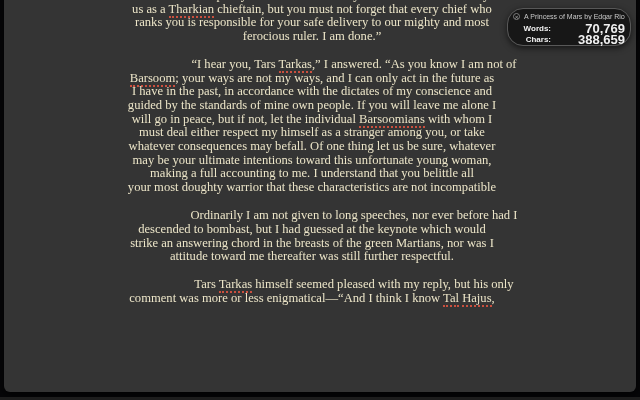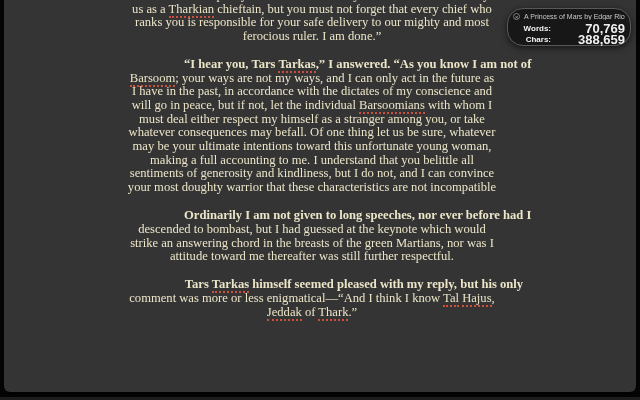--- a/index.html
+++ b/index.html
@@ -19,21 +19,21 @@
     background:#1d1d1d;
   }
   .document-text{
     position:absolute;left:96px;top:1px;width:424px;
     color:#ece5c8;
     font-size:12.6px;line-height:13.65px;
     cursor:text;
   }
   .paragraph{margin:0 0 14.5px 0;}
   .line{white-space:nowrap;text-align:center;}
-  .line.indent{padding-left:84px;font-weight:bold;}
+  .line.indent{padding-left:84px;}
   .misspelled{
     border-bottom:2px dotted #c9503f;
   }
   .hud{
     position:absolute;left:507px;top:8px;width:124px;height:38px;
     background:rgba(22,22,22,0.93);
     border:1px solid #585858;
     border-radius:16px;
     box-shadow:0 2px 6px rgba(0,0,0,0.6);
     font-family:"Liberation Sans", sans-serif;
@@ -73,38 +73,37 @@
       <div class="paragraph">
         <div class="line">accorded the respect your acts have earned you. You will be treated by</div>
         <div class="line">us as a <span class="misspelled">Tharkian</span> chieftain, but you must not forget that every chief who</div>
         <div class="line">ranks you is responsible for your safe delivery to our mighty and most</div>
         <div class="line">ferocious ruler. I am done.”</div>
       </div>
       <div class="paragraph">
         <div class="line indent">“I hear you, Tars <span class="misspelled">Tarkas</span>,” I answered. “As you know I am not of</div>
         <div class="line"><span class="misspelled">Barsoom</span>; your ways are not my ways, and I can only act in the future as</div>
         <div class="line">I have in the past, in accordance with the dictates of my conscience and</div>
+        <div class="line">guided by the standards of mine own people. If you will leave me alone I</div>
         <div class="line">will go in peace, but if not, let the individual <span class="misspelled">Barsoomians</span> with whom I</div>
         <div class="line">must deal either respect my himself as a stranger among you, or take</div>
         <div class="line">whatever consequences may befall. Of one thing let us be sure, whatever</div>
         <div class="line">may be your ultimate intentions toward this unfortunate young woman,</div>
         <div class="line">making a full accounting to me. I understand that you belittle all</div>
-        <div class="line">sentiments of generosity and kindliness, but I do not, and I can convince</div>
         <div class="line">your most doughty warrior that these characteristics are not incompatible</div>
       </div>
       <div class="paragraph">
         <div class="line indent">Ordinarily I am not given to long speeches, nor ever before had I</div>
         <div class="line">descended to bombast, but I had guessed at the keynote which would</div>
         <div class="line">strike an answering chord in the breasts of the green Martians, nor was I</div>
         <div class="line">attitude toward me thereafter was still further respectful.</div>
       </div>
       <div class="paragraph">
         <div class="line indent">Tars <span class="misspelled">Tarkas</span> himself seemed pleased with my reply, but his only</div>
         <div class="line">comment was more or less enigmatical—“And I think I know <span class="misspelled">Tal</span> <span class="misspelled">Hajus</span>,</div>
-        <div class="line"><span class="misspelled">Jeddak</span> of <span class="misspelled">Thark</span>.”</div>
       </div>
     </div>
 </div>
 
 <div class="hud">
   <div class="hud-title-row">
     <span class="hud-close">✕</span>
     <span class="hud-title">A Princess of Mars by Edgar Rice Bu…</span>
   </div>
   <div class="hud-stats">

